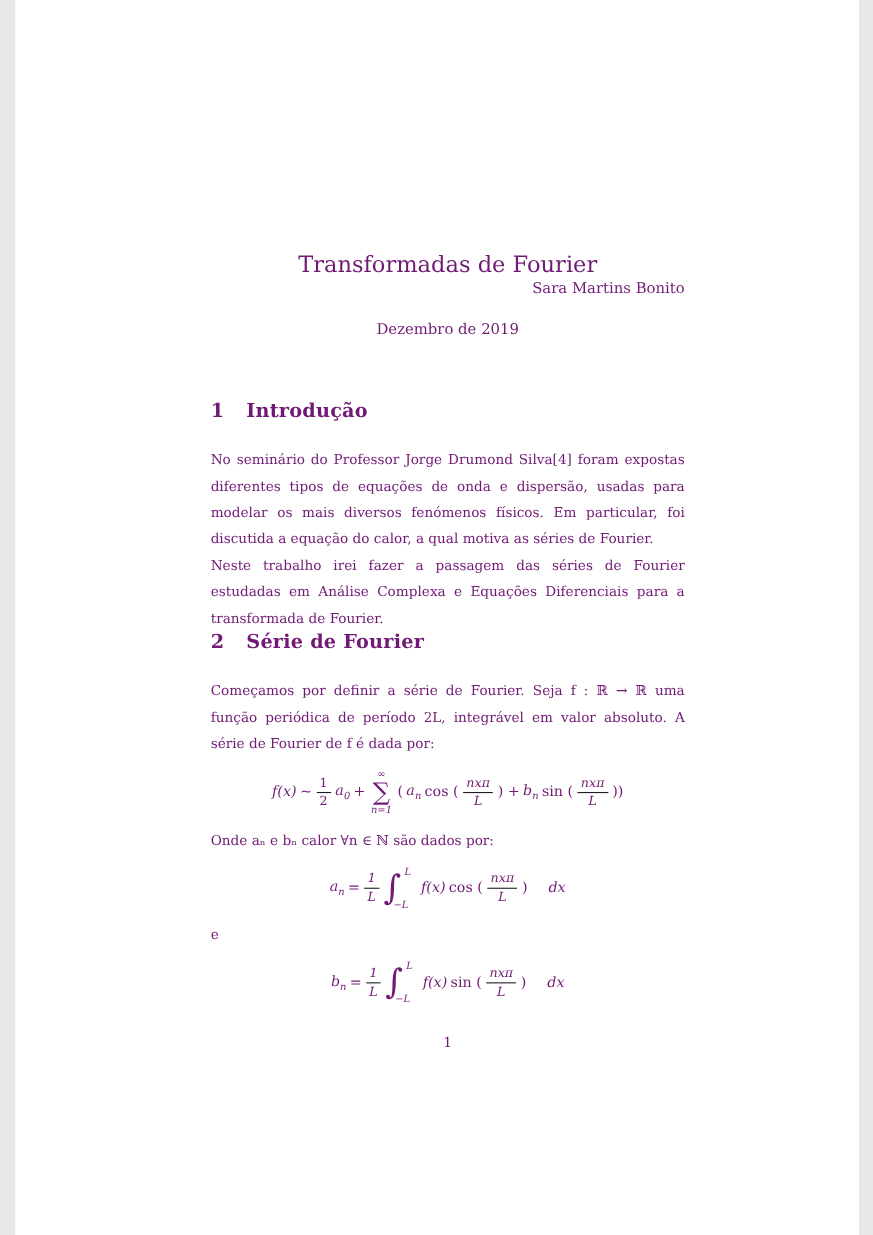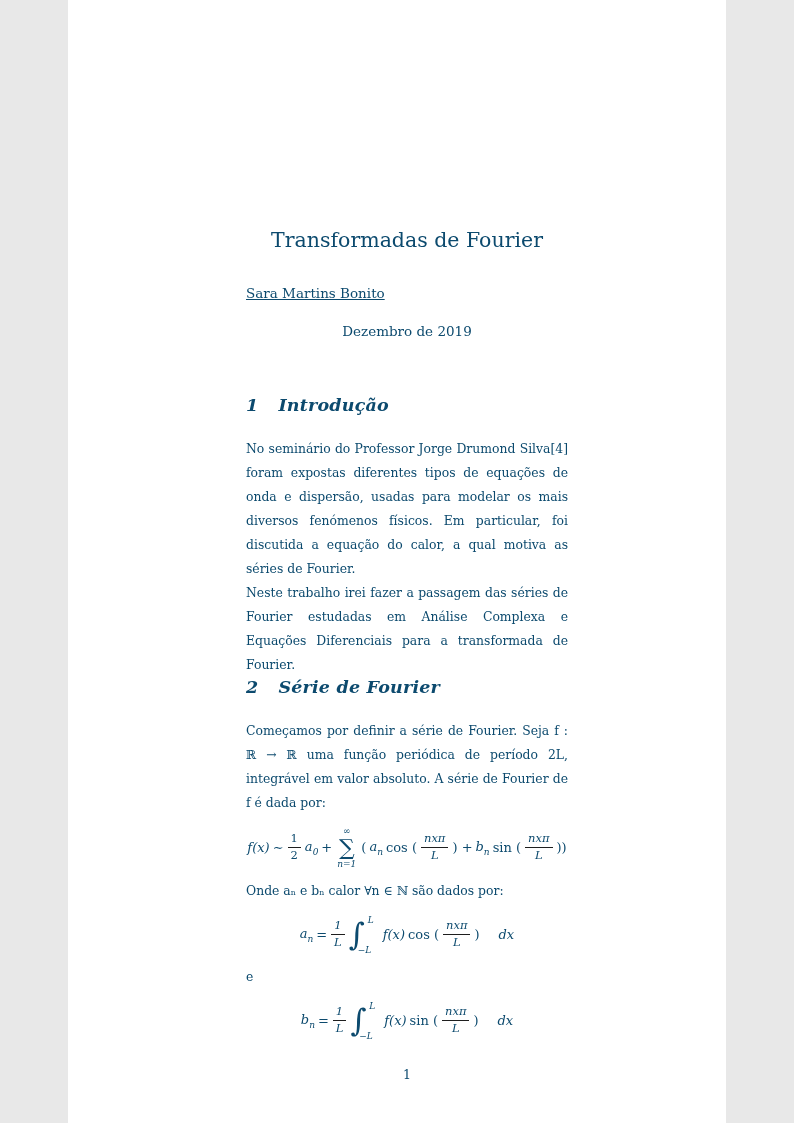--- a/index.html
+++ b/index.html
@@ -1,53 +1,50 @@
 <!DOCTYPE html>
 <html><head>
 <meta charset="utf-8">
 <style>
   html, body { margin: 0; padding: 0; background: #e8e8e8; }
   .page {
     position: relative;
-    width: 658px;
+    width: 767px;
     height: 1123px;
     margin: 0 auto;
     background: #ffffff;
     box-sizing: border-box;
     padding: 228px 158px 0 178px;
     font-family: "DejaVu Serif", serif;
-    color: #0c4a6e;
+    color: #701a75;
     overflow: hidden;
   }
   
   .title {
     font-size: 20.5px;
     font-weight: normal;
     text-align: center;
     margin: 0;
     line-height: 1.25;
   }
   .author {
-    text-align: left;
+    text-align: right;
     font-size: 13.5px;
-    margin-top: 31px;
-    text-decoration: underline;
   }
   .date {
     text-align: center;
     font-size: 13.5px;
     margin-top: 22px;
   }
   
   .sec {
     font-size: 17.5px;
     font-weight: bold;
     margin: 0 0 22px 0;
     letter-spacing: 0.2px;
-    font-style: italic;
   }
   .sec-1 { margin-top: 56px; }
   .sec-2 { }
   .sec-num { margin-right: 20px; }
   
   .body-par {
     font-size: 12.4px;
     line-height: 24px;
     text-align: justify;
     margin: 0;

